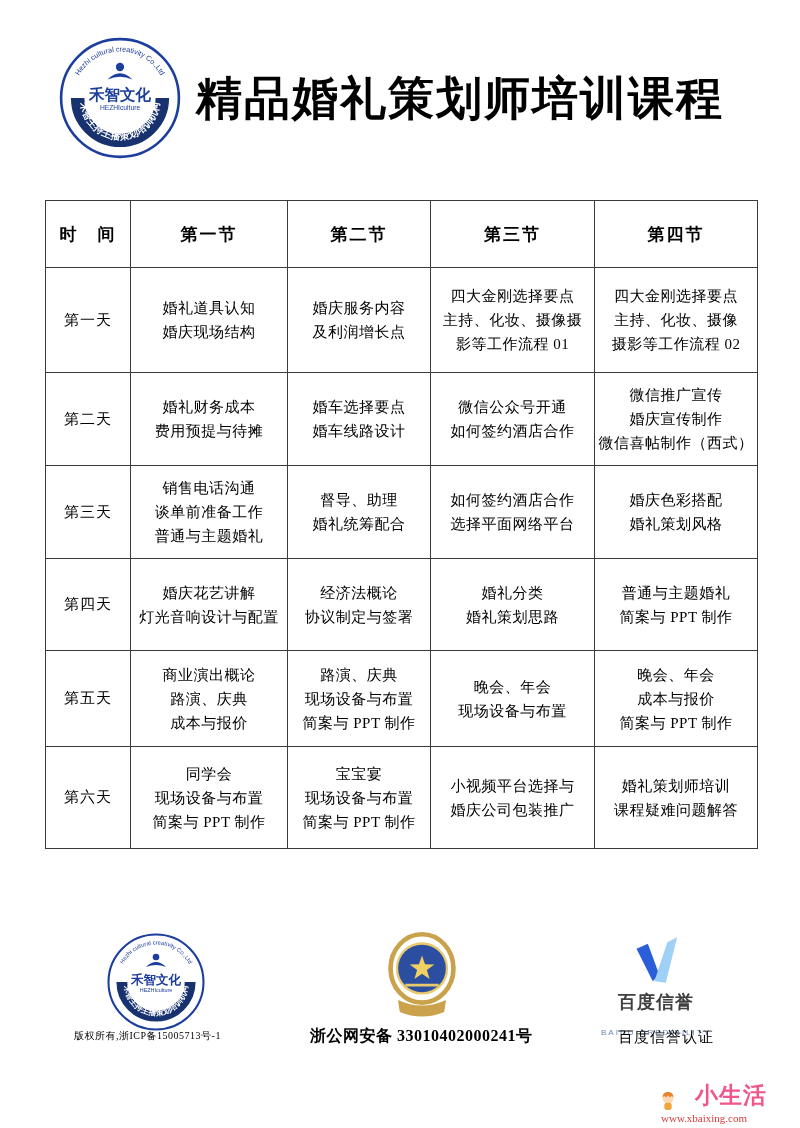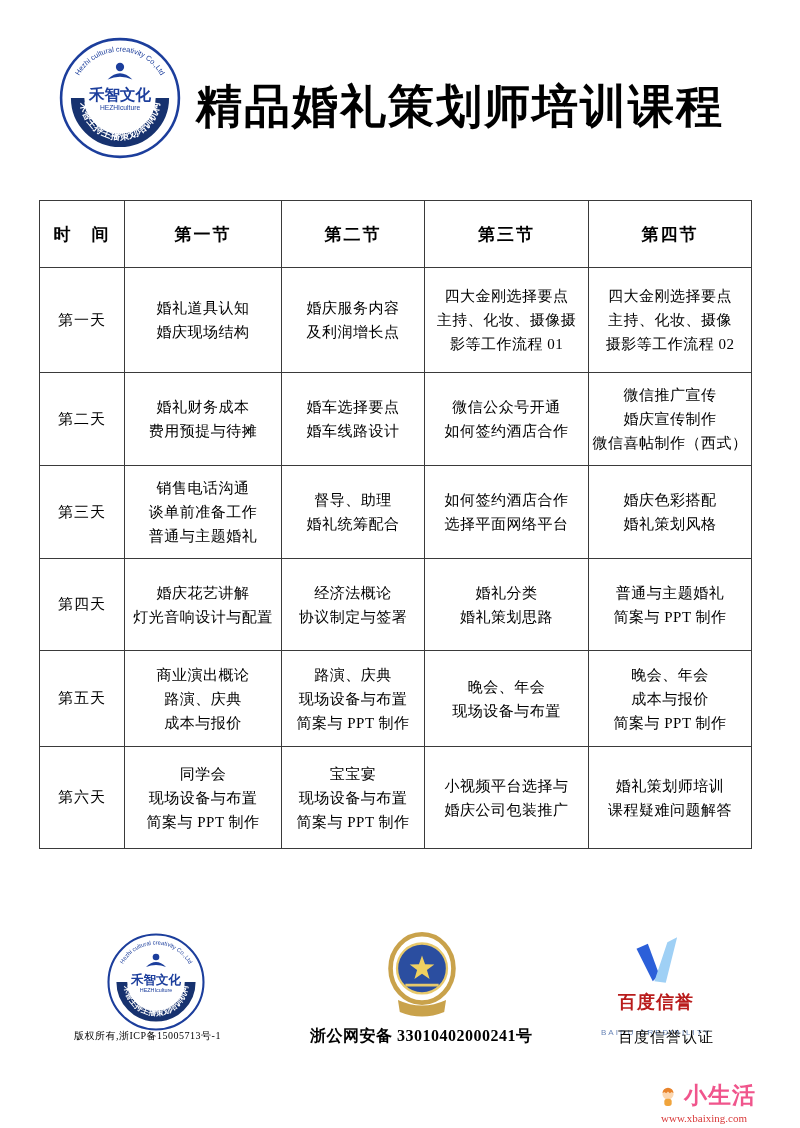--- a/index.html
+++ b/index.html
@@ -10,51 +10,51 @@
     background: #ffffff;
     overflow: hidden;
     font-family: "Liberation Serif", "DejaVu Serif", serif;
     color: #000;
   }
 
   
   .header-logo { position: absolute; left: 58px; top: 36px; width: 124px; height: 124px; }
   .footer-logo { position: absolute; left: 106px; top: 932px; width: 100px; height: 100px; }
   .page-title {
-    position: absolute; left: 186px; top: 76px; width: 548px;
+    position: absolute; left: 186px; top: 68px; width: 548px;
     text-align: center; font-size: 46px; font-weight: 900; letter-spacing: 2px;
     white-space: nowrap;
   }
 
   
-  .table-wrap { position: absolute; left: 39px; top: 200px; width: 712px; }
+  .table-wrap { position: absolute; left: 45px; top: 200px; width: 712px; }
   table.schedule { border-collapse: collapse; width: 712px; table-layout: fixed; }
   table.schedule th, table.schedule td {
     border: 1px solid #3a3a3a;
     text-align: center; vertical-align: middle; padding: 4px 2px;
   }
   table.schedule th { height: 58px; font-size: 17px; font-weight: bold; letter-spacing: 2px; }
   table.schedule td { font-size: 15px; }
   td.day-cell { font-size: 16px; letter-spacing: 1px; }
   td.course-cell div { line-height: 1.6; letter-spacing: 0.5px; }
 
   
   .police-badge { position: absolute; left: 385px; top: 928px; width: 74px; height: 92px; }
   .baidu-block { position: absolute; left: 600px; top: 934px; width: 112px; text-align: center; }
   .baidu-icon { display: inline-block; }
-  .baidu-name { font-size: 18px; font-weight: bold; color: #b91c1c; letter-spacing: 1px; font-family: "Liberation Sans", sans-serif; }
+  .baidu-name { font-size: 18px; font-weight: bold; color: #404040; letter-spacing: 1px; font-family: "Liberation Sans", sans-serif; }
   .baidu-name-en { font-size: 8px; color: #6a86b8; letter-spacing: 2px; font-family: "Liberation Sans", sans-serif; margin-top: 14px; }
   .baidu-cert { position: absolute; left: 598px; top: 1028px; width: 116px; text-align: right; font-size: 15px; letter-spacing: 1px; }
 
   .copyright { position: absolute; left: 74px; top: 1002px; font-size: 10px; letter-spacing: 0.5px; margin-top: 27px; }
   .police-record { position: absolute; left: 310px; top: 1026px; width: 210px; text-align: center; font-size: 16px; font-weight: bold; letter-spacing: 0.5px; white-space: nowrap; }
 
   
   .watermark { position: absolute; right: 8px; bottom: 4px; width: 135px; text-align: left; }
-  .wm-top { display: flex; align-items: center; gap: 5px; }
+  .wm-top { display: flex; align-items: flex-end; gap: 16px; }
   .wm-name { font-size: 23px; font-weight: bold; color: #f0558c; letter-spacing: 1px; }
   .wm-url { font-size: 11px; color: #d93a3a; margin-top: 1px; padding-left: 4px; font-family: Liberation Serif, serif; }
 
   svg text { font-family: "Liberation Sans", sans-serif; }
 </style>
 </head>
 <body>
 
 <div class="page">
 

